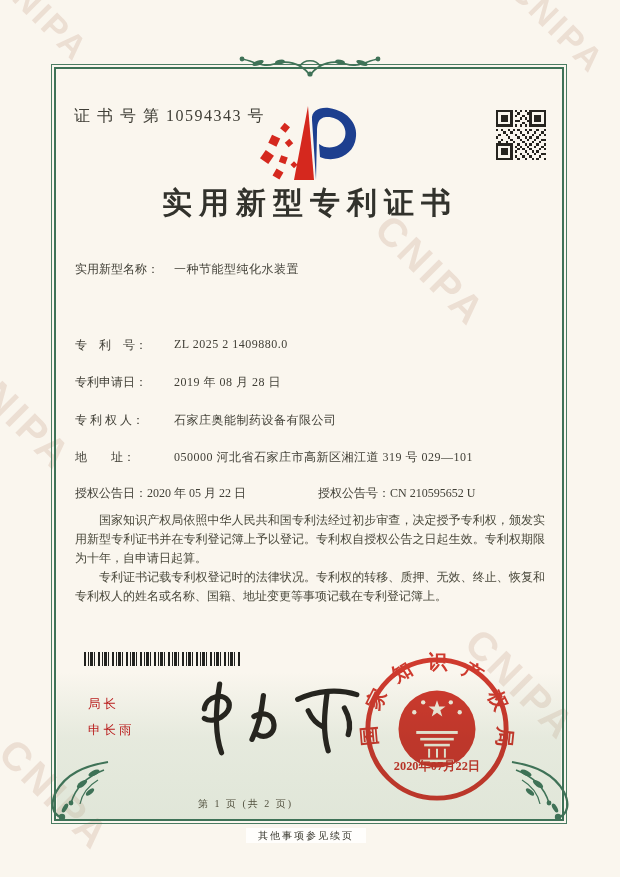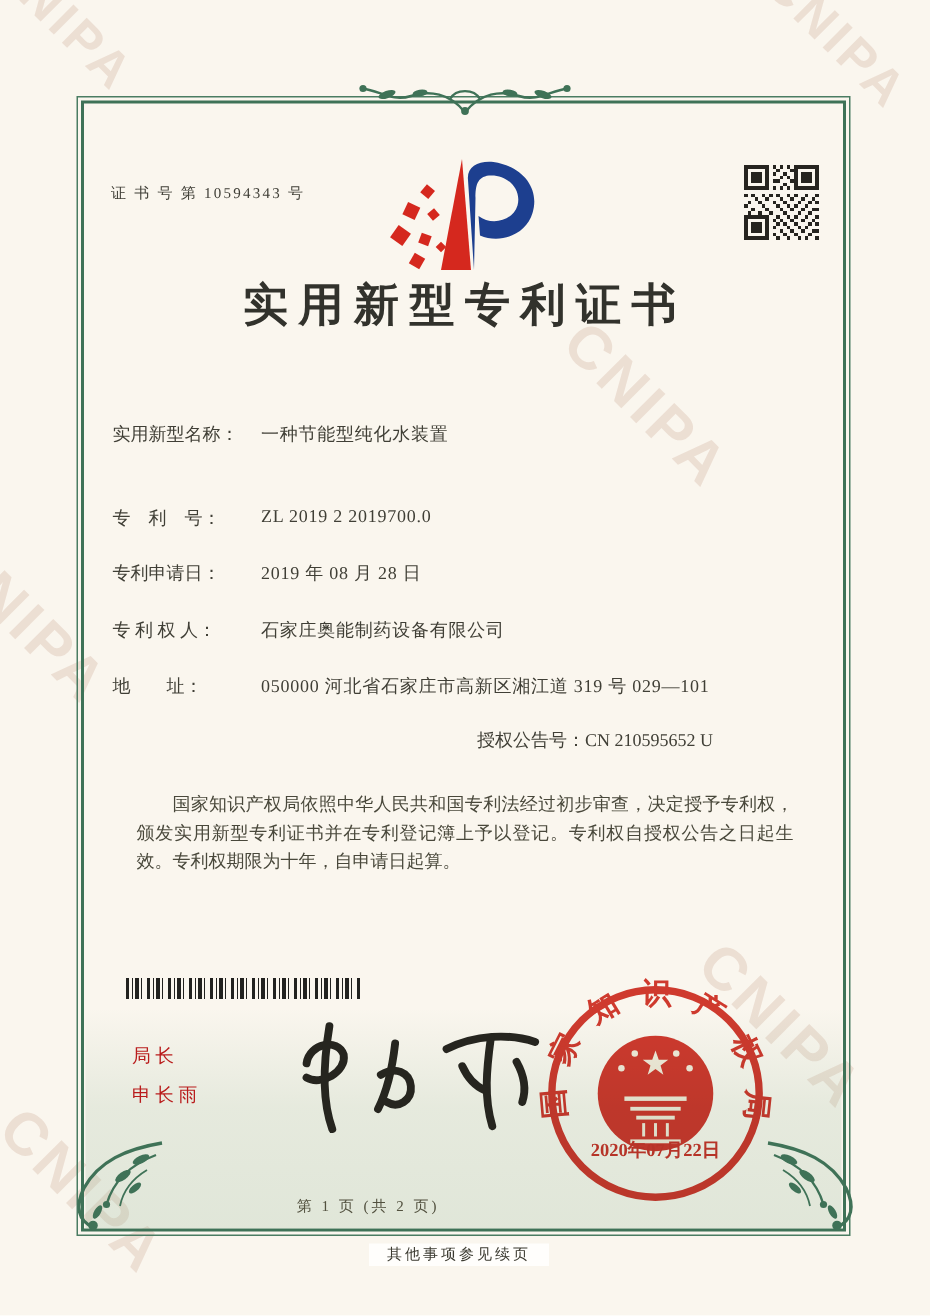--- a/index.html
+++ b/index.html
@@ -31,42 +31,42 @@
     outline:1px solid #4a7c62;
     outline-offset:2px;
     box-sizing:border-box;
   }
   .bottom-tint{
     position:absolute;left:57px;top:672px;width:504px;height:147px;
     background:linear-gradient(180deg,rgba(150,185,155,0) 0%,rgba(150,185,155,0.20) 45%,rgba(150,185,155,0.26) 100%);
     pointer-events:none;
   }
   .cert-no{
-    position:absolute;left:74px;top:122px;
-    font-size:10px;color:#3f3e36;letter-spacing:1.5px;
+    position:absolute;left:74px;top:106px;
+    font-size:16px;color:#3f3e36;letter-spacing:1.5px;
   }
   .title{
     position:absolute;left:0;top:183px;width:620px;margin:0;
     text-align:center;
     font-size:30px;font-weight:bold;color:#32322c;
     letter-spacing:7px;
   }
   .field{
     position:absolute;left:75px;width:470px;
     font-size:12px;color:#403f36;
   }
   .flabel{display:inline-block;width:96px;vertical-align:top;}
   .fvalue{letter-spacing:0.5px;}
   .grant-pair{position:absolute;font-size:12px;color:#403f36;}
   .paras{
     position:absolute;left:75px;top:511px;width:470px;
     font-size:12px;line-height:19px;color:#49483b;
     text-align:justify;
   }
-  .paras p{margin:16px;text-indent:2em;}
+  .paras p{margin:0;text-indent:2em;}
   .barcode{
     position:absolute;left:84px;top:652px;width:158px;height:14px;
     background:repeating-linear-gradient(90deg,
       #22221f 0 2px,transparent 2px 4px,
       #22221f 4px 5px,transparent 5px 6px,
       #22221f 6px 9px,transparent 9px 10px,
       #22221f 10px 11px,transparent 11px 14px);
   }
   .director{position:absolute;left:88px;font-size:12.5px;color:#b91c1c;letter-spacing:3px;}
   .pageinfo{
@@ -180,47 +180,51 @@
       <rect x="10" y="48" width="10" height="10" transform="rotate(35 15 53)"></rect>
       <rect x="28" y="52" width="7" height="7" transform="rotate(20 31 55)"></rect>
       <rect x="40" y="58" width="5" height="5" transform="rotate(45 42 60)"></rect>
       <rect x="22" y="66" width="8" height="8" transform="rotate(30 26 70)"></rect>
     </g>
     <path fill="#1d3f8f" d="M64,76 L60,16 C59,7 67,3 77,4 C97,7 108,22 103,38 C99,52 82,59 68,53 L67,40 C76,47 90,43 93,33 C96,22 86,12 74,13 C66,14 65,20 65,28 Z"></path>
   </svg>
 
   <h1 class="title">实用新型专利证书</h1>
 
-  <div class="field" style="top:261px;margin-top:20px;">
+  <div class="field" style="top:261px;">
     <span class="flabel">实用新型名称：</span>
     <span class="fvalue">一种节能型纯化水装置</span>
   </div>
   <div class="field" style="top:337px;">
     <span class="flabel">专　利　号：</span>
-    <span class="fvalue">ZL 2019 2 2019700.0</span>
+    <span class="fvalue">ZL 2025 2 1409880.0</span>
   </div>
   <div class="field" style="top:374px;">
     <span class="flabel">专利申请日：</span>
     <span class="fvalue">2019 年 08 月 28 日</span>
   </div>
   <div class="field" style="top:412px;">
     <span class="flabel">专 利 权 人：</span>
     <span class="fvalue">石家庄奥能制药设备有限公司</span>
   </div>
   <div class="field" style="top:449px;">
     <span class="flabel">地　　址：</span>
     <span class="fvalue">050000 河北省石家庄市高新区湘江道 319 号 029—101</span>
   </div>
 
+  <div class="grant-pair" style="left:75px;top:485px;">
+    <span>授权公告日：</span><span>2020 年 05 月 22 日</span>
+  </div>
   <div class="grant-pair" style="left:318px;top:485px;">
     <span>授权公告号：</span><span>CN 210595652 U</span>
   </div>
 
   <div class="paras">
     <p>国家知识产权局依照中华人民共和国专利法经过初步审查，决定授予专利权，颁发实用新型专利证书并在专利登记簿上予以登记。专利权自授权公告之日起生效。专利权期限为十年，自申请日起算。</p>
+    <p>专利证书记载专利权登记时的法律状况。专利权的转移、质押、无效、终止、恢复和专利权人的姓名或名称、国籍、地址变更等事项记载在专利登记簿上。</p>
   </div>
 
   <div class="barcode"></div>
 
   <div class="director" style="top:696px;">局长</div>
   <div class="director" style="top:722px;">申长雨</div>
 
   <svg class="sig-svg" width="200" height="82" viewBox="0 0 210 85">
     <g stroke="#26251f" stroke-width="5.5" fill="none" stroke-linecap="round">
       <path d="M34,34 C36,20 56,16 60,28 C62,40 44,50 34,44"></path>

